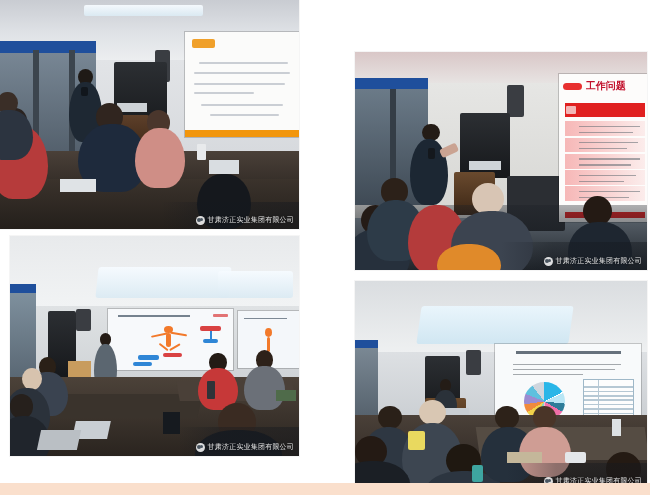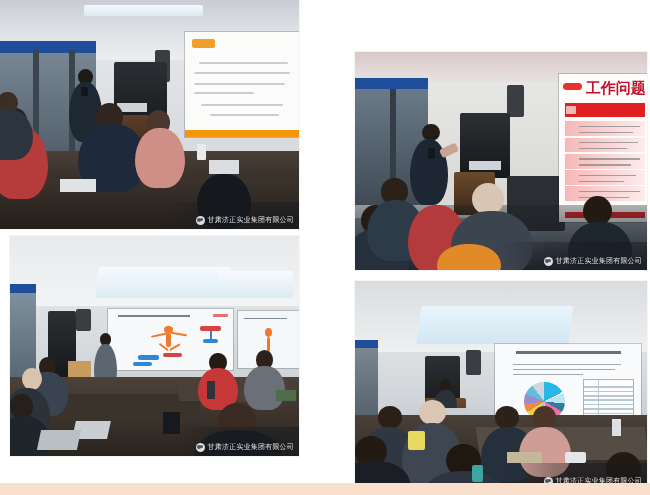--- a/index.html
+++ b/index.html
@@ -306,21 +306,21 @@
       <div style="position:absolute;left:12%;top:17%;width:2%;height:53%;background:#343d46;"></div>
 
       <div class="speaker-box" style="left:52%;top:15%;width:6%;height:15%;"></div>
       <div class="rack" style="left:36%;top:28%;width:17%;height:30%;"></div>
       <div style="position:absolute;left:39%;top:50%;width:11%;height:4%;background:#cfd4d8;"></div>
       <div class="podium" style="left:34%;top:55%;width:14%;height:20%;background:linear-gradient(180deg,#6a4a2e 0%,#3b2615 100%);"></div>
       <div class="rack" style="left:52%;top:57%;width:20%;height:25%;background:#2b2e33;"></div>
 
       <div class="screen" style="left:70%;top:10%;width:30%;height:68%;background:#fdfcfb;">
         <div class="screen-accent" style="left:4%;top:6%;width:22%;height:5%;"></div>
-        <div class="screen-title" style="left:30%;top:3.5%;font-size:15px;text-align:center;">工作问题</div>
+        <div class="screen-title" style="left:30%;top:3.5%;font-size:10px;text-align:center;">工作问题</div>
         <div class="red-table-head" style="left:6%;top:20%;width:92%;height:9%;"></div>
         <div style="position:absolute;left:7%;top:22%;width:12%;height:5%;background:#f3b6b6;border-radius:1px;"></div>
         <div class="red-row" style="left:6%;top:32%;width:92%;height:10%;"></div>
         <div class="red-row" style="left:6%;top:43%;width:92%;height:10%;"></div>
         <div class="red-row" style="left:6%;top:54%;width:92%;height:10%;"></div>
         <div class="red-row" style="left:6%;top:65%;width:92%;height:10%;"></div>
         <div class="red-row" style="left:6%;top:76%;width:92%;height:10%;"></div>
         <div class="tiny-text" style="left:22%;top:35%;width:70%;"></div>
         <div class="tiny-text" style="left:22%;top:39%;width:62%;"></div>
         <div class="tiny-text" style="left:22%;top:46%;width:68%;"></div>

